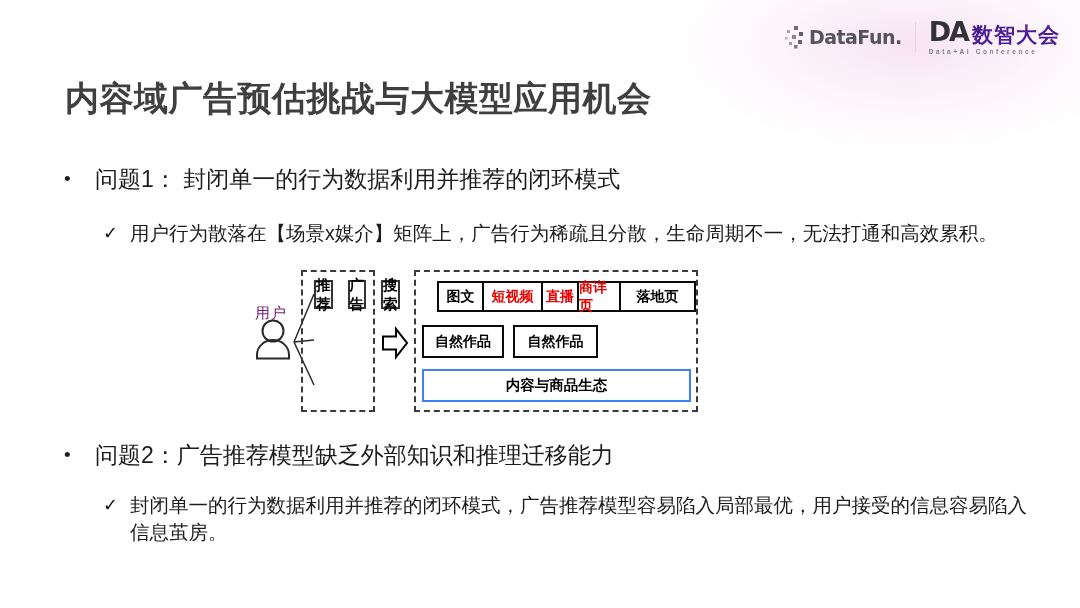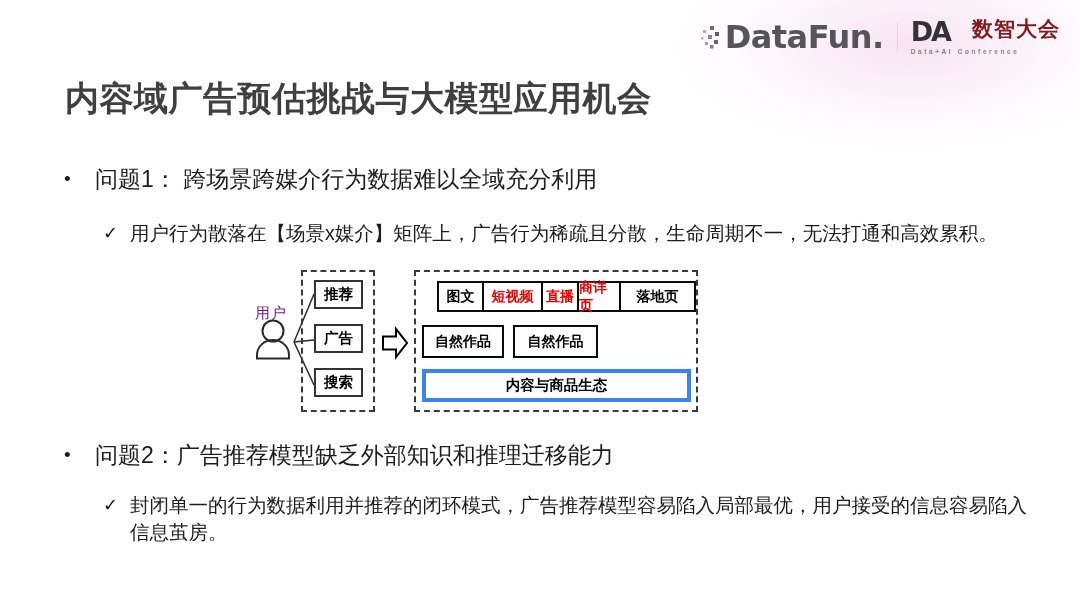--- a/index.html
+++ b/index.html
@@ -31,31 +31,31 @@
   }
 
   
   .logos {
     position: absolute;
     top: 18px; right: 20px;
     display: flex; align-items: center; gap: 13px;
   }
   .datafun-logo { display: flex; align-items: center; gap: 3px; }
   .datafun-text {
-    font-size: 32px; font-weight: bold; color: var(--logo-gray);
+    font-size: 19px; font-weight: bold; color: var(--logo-gray);
     letter-spacing: -0.5px; font-family: "DejaVu Sans", sans-serif;
   }
   .logo-divider { width: 1px; height: 30px; background: #d9d9df; }
   .da-logo { display: flex; flex-direction: column; align-items: flex-start; line-height: 1; }
-  .da-top { display: flex; align-items: flex-start; gap: 22px; }
+  .da-top { display: flex; align-items: flex-end; gap: 4px; }
   .da-initials {
     font-size: 27px; font-weight: 900; color: #323237;
     letter-spacing: -2px; font-family: "DejaVu Sans", sans-serif;
   }
-  .da-name { font-size: 21px; font-weight: bold; color: #7f1d1d; letter-spacing: 1px; }
+  .da-name { font-size: 21px; font-weight: bold; color: #4c1d95; letter-spacing: 1px; }
   .da-subtitle {
     margin-top: 4px; font-size: 6.5px; letter-spacing: 2.6px;
     color: #808089; font-weight: bold; white-space: nowrap;
   }
 
   
   .page-title {
     position: absolute;
     left: 52px; top: 76px;
     font-size: 34px; font-weight: bold;
@@ -94,21 +94,21 @@
     position: absolute; left: 5px; top: 40px;
     font-size: 15px; color: #701a75; letter-spacing: 1px;
   }
 
   .dashed-box { position: absolute; border: 2px dashed #3a3a3a; background: transparent; }
   .scene-container { left: 51px; top: 6px; width: 74px; height: 142px; }
   .matrix-container { left: 164px; top: 6px; width: 284px; height: 142px; }
 
   .scene-col {
     position: absolute; left: 64px; top: 16px; width: 49px;
-    display: flex; flex-direction: column; gap: 15px;
+    display: flex; gap: 15px;
   }
   .scene-box {
     height: 29px; border: 2px solid #333; background: #fff;
     display: flex; align-items: center; justify-content: center;
     font-size: 14.5px; font-weight: bold; color: #000;
   }
 
   .media-row { position: absolute; left: 172px; top: 17px; display: flex; }
   .media-row .cell {
     height: 31px; border: 2px solid #0a0a0a; background: #fff;
@@ -128,21 +128,21 @@
     height: 33px; border: 2px solid #0a0a0a; background: #fff;
     display: flex; align-items: center; justify-content: center;
     font-size: 14px; font-weight: bold; color: #000;
   }
   .works-row .cell:nth-child(1) { width: 82px; }
   .works-row .cell:nth-child(2) { width: 85px; }
   .works-row .cell:nth-child(3) { width: 84px; }
 
   .ecosystem-box {
     position: absolute; left: 172px; top: 105px; width: 269px; height: 33px;
-    border: 4px solid #3b82f6; background: #fff;
+    border: 2px solid #3b82f6; background: #fff;
     display: flex; align-items: center; justify-content: center;
     font-size: 14.5px; font-weight: bold; color: #000;
   }
 
   .cell.red { color: var(--accent-red); }
 </style>
 </head>
 <body>
 
 <div class="slide">
@@ -171,21 +171,21 @@
         <span class="da-name">数智大会</span>
       </div>
       <span class="da-subtitle">Data+AI Conference</span>
     </div>
   </div>
 
   <h1 class="page-title">内容域广告预估挑战与大模型应用机会</h1>
 
   <div class="bullet bullet-1">
     <span class="dot">•</span>
-    <span>问题1：  跨场景跨媒介行为数据难以全域充分利用</span>
+    <span>问题1：  封闭单一的行为数据利用并推荐的闭环模式</span>
   </div>
 
   <div class="subpoint sub-1">
     <span class="check">✓</span>
     <span class="sub-text">用户行为散落在【场景x媒介】矩阵上，广告行为稀疏且分散，生命周期不一，无法打通和高效累积。</span>
   </div>
 
   <div class="diagram">
     <svg class="diagram-underlay" width="460" height="152" viewBox="0 0 460 152">
 

